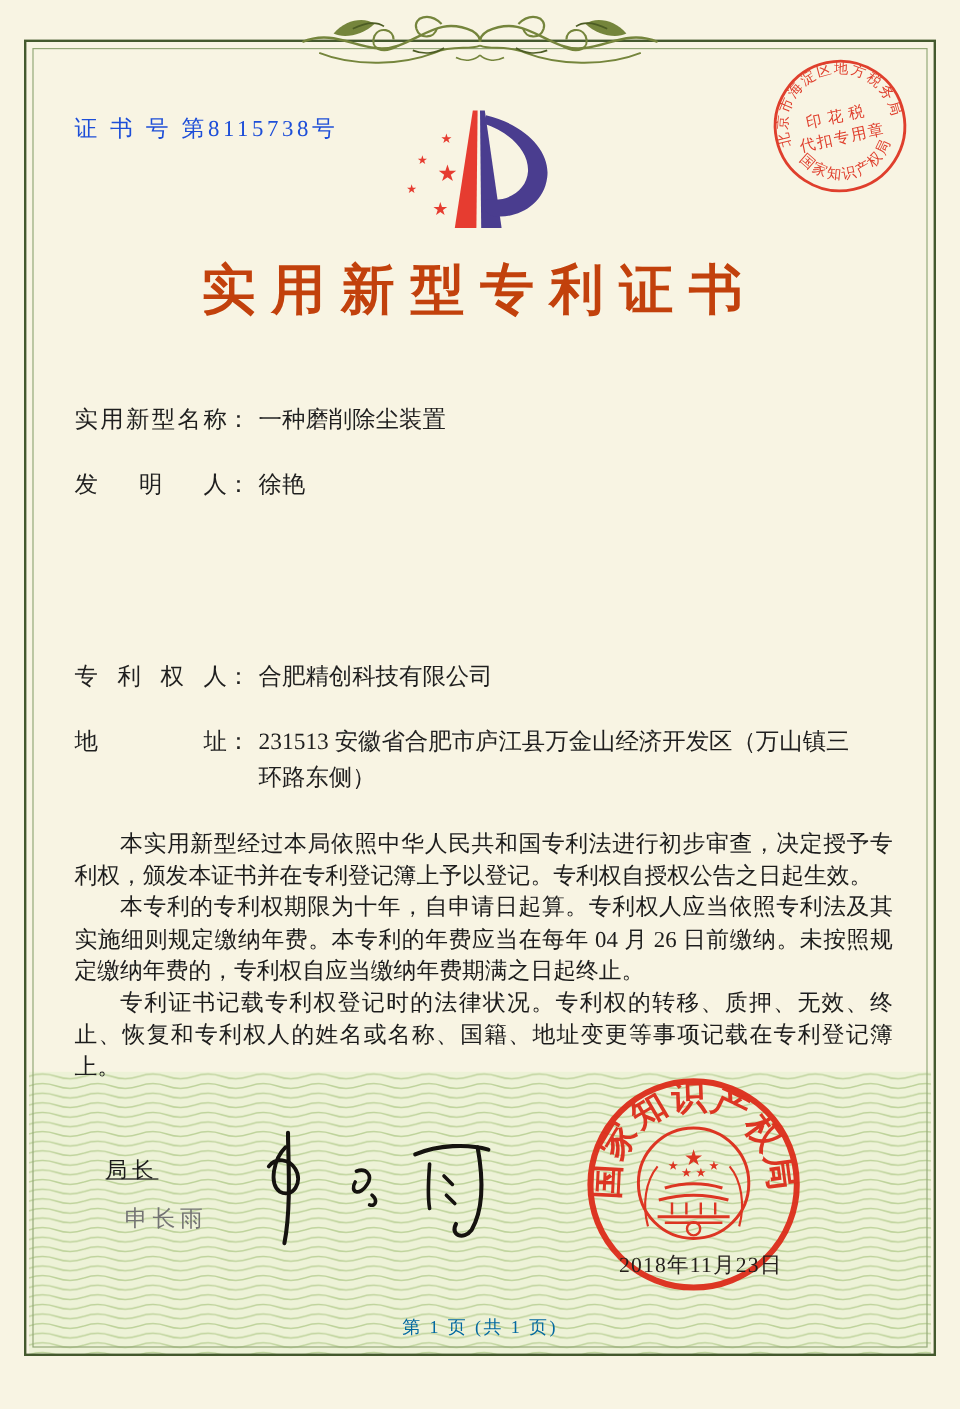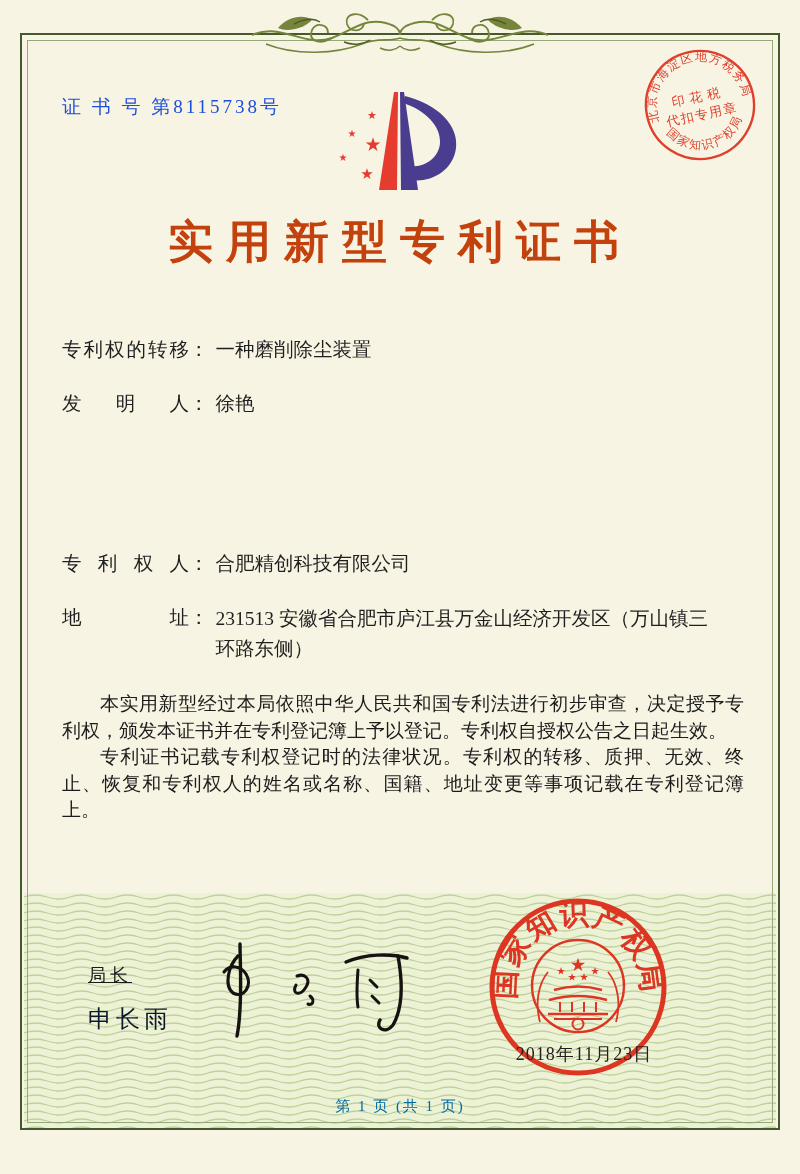--- a/index.html
+++ b/index.html
@@ -47,21 +47,21 @@
   .row-filing{top:497px;} .row-patentee{top:550px;}
   .row-address{top:604px;} .row-address .val{width:506px; line-height:30px;}
   .row-grant{top:657px;}
   .grant-no{position:absolute; left:398px; top:0; white-space:nowrap;}
 
   .body-text{position:absolute; left:62px; top:691px; width:682px; font-size:19px;
     line-height:26.5px; text-align:justify; color:#1c1c1c;}
   .body-text p{text-indent:2em;}
 
   .signoff-title{position:absolute; left:88px; top:963px; font-size:18px; letter-spacing:4px; color:#1a1a1a;text-decoration:underline;}
-  .signoff-name{position:absolute; left:88px; top:1003px; font-size:24px; letter-spacing:4px; color:#0f172a;}
+  .signoff-name{position:absolute; left:104px; top:1003px; font-size:19px; letter-spacing:4px; color:#737373;}
   .signature{position:absolute; left:200px; top:936px;}
   .ink-s{stroke:#15120f; fill:none; stroke-linecap:round; stroke-linejoin:round;}
 
   .gov-seal{position:absolute; left:478px; top:887px; opacity:.95;}
   .seal-date{position:absolute; left:498px; top:1042px; width:172px; text-align:center;
     font-size:18px; letter-spacing:1px; color:#241f1c;}
 
   .footer{position:absolute; left:0; top:1097px; width:800px; text-align:center;
     font-size:15px; letter-spacing:2px; color:#0369a1;}
 </style>
@@ -125,34 +125,35 @@
     <text class="seal-text" font-size="12" letter-spacing="1.5">
       <textPath href="#tp-bot" startOffset="6">国家知识产权局</textPath>
     </text>
     <text class="seal-text" x="75" y="71" font-size="13" letter-spacing="5" text-anchor="middle">印花税</text>
     <text class="seal-text" x="75" y="89" font-size="13" letter-spacing="1.5" text-anchor="middle">代扣专用章</text>
   </svg>
 
   <div class="title">实用新型专利证书</div>
 
   <div class="row row-name">
-    <span class="lbl">专利权的转移</span><span class="colon">：</span><span class="val">一种磨削除尘装置</span>
+    <span class="lbl">实用新型名称</span><span class="colon">：</span><span class="val">一种磨削除尘装置</span>
   </div>
   <div class="row row-inventor">
     <span class="lbl">发明人</span><span class="colon">：</span><span class="val">徐艳</span>
   </div>
   <div class="row row-patentee">
     <span class="lbl">专利权人</span><span class="colon">：</span><span class="val">合肥精创科技有限公司</span>
   </div>
   <div class="row row-address">
     <span class="lbl">地址</span><span class="colon">：</span><span class="val">231513 安徽省合肥市庐江县万金山经济开发区（万山镇三环路东侧）</span>
   </div>
 
   <div class="body-text">
     <p>本实用新型经过本局依照中华人民共和国专利法进行初步审查，决定授予专利权，颁发本证书并在专利登记簿上予以登记。专利权自授权公告之日起生效。</p>
+    <p>本专利的专利权期限为十年，自申请日起算。专利权人应当依照专利法及其实施细则规定缴纳年费。本专利的年费应当在每年 04 月 26 日前缴纳。未按照规定缴纳年费的，专利权自应当缴纳年费期满之日起终止。</p>
     <p>专利证书记载专利权登记时的法律状况。专利权的转移、质押、无效、终止、恢复和专利权人的姓名或名称、国籍、地址变更等事项记载在专利登记簿上。</p>
   </div>
 
   <div class="signoff-title">局长</div>
   <div class="signoff-name">申长雨</div>
 
   <svg class="signature" width="240" height="112" viewBox="0 0 240 112">
     <path class="ink-s" stroke-width="3.4" d="M40,8 C40,28 43,70 37,100"></path>
     <path class="ink-s" stroke-width="3.2" d="M38,20 C28,30 24,50 33,57 C44,63 53,49 46,38 C41,30 30,28 24,36"></path>
     <path class="ink-s" stroke-width="3" d="M97,40 C105,37 111,43 106,51 C100,61 91,58 96,49"></path>

